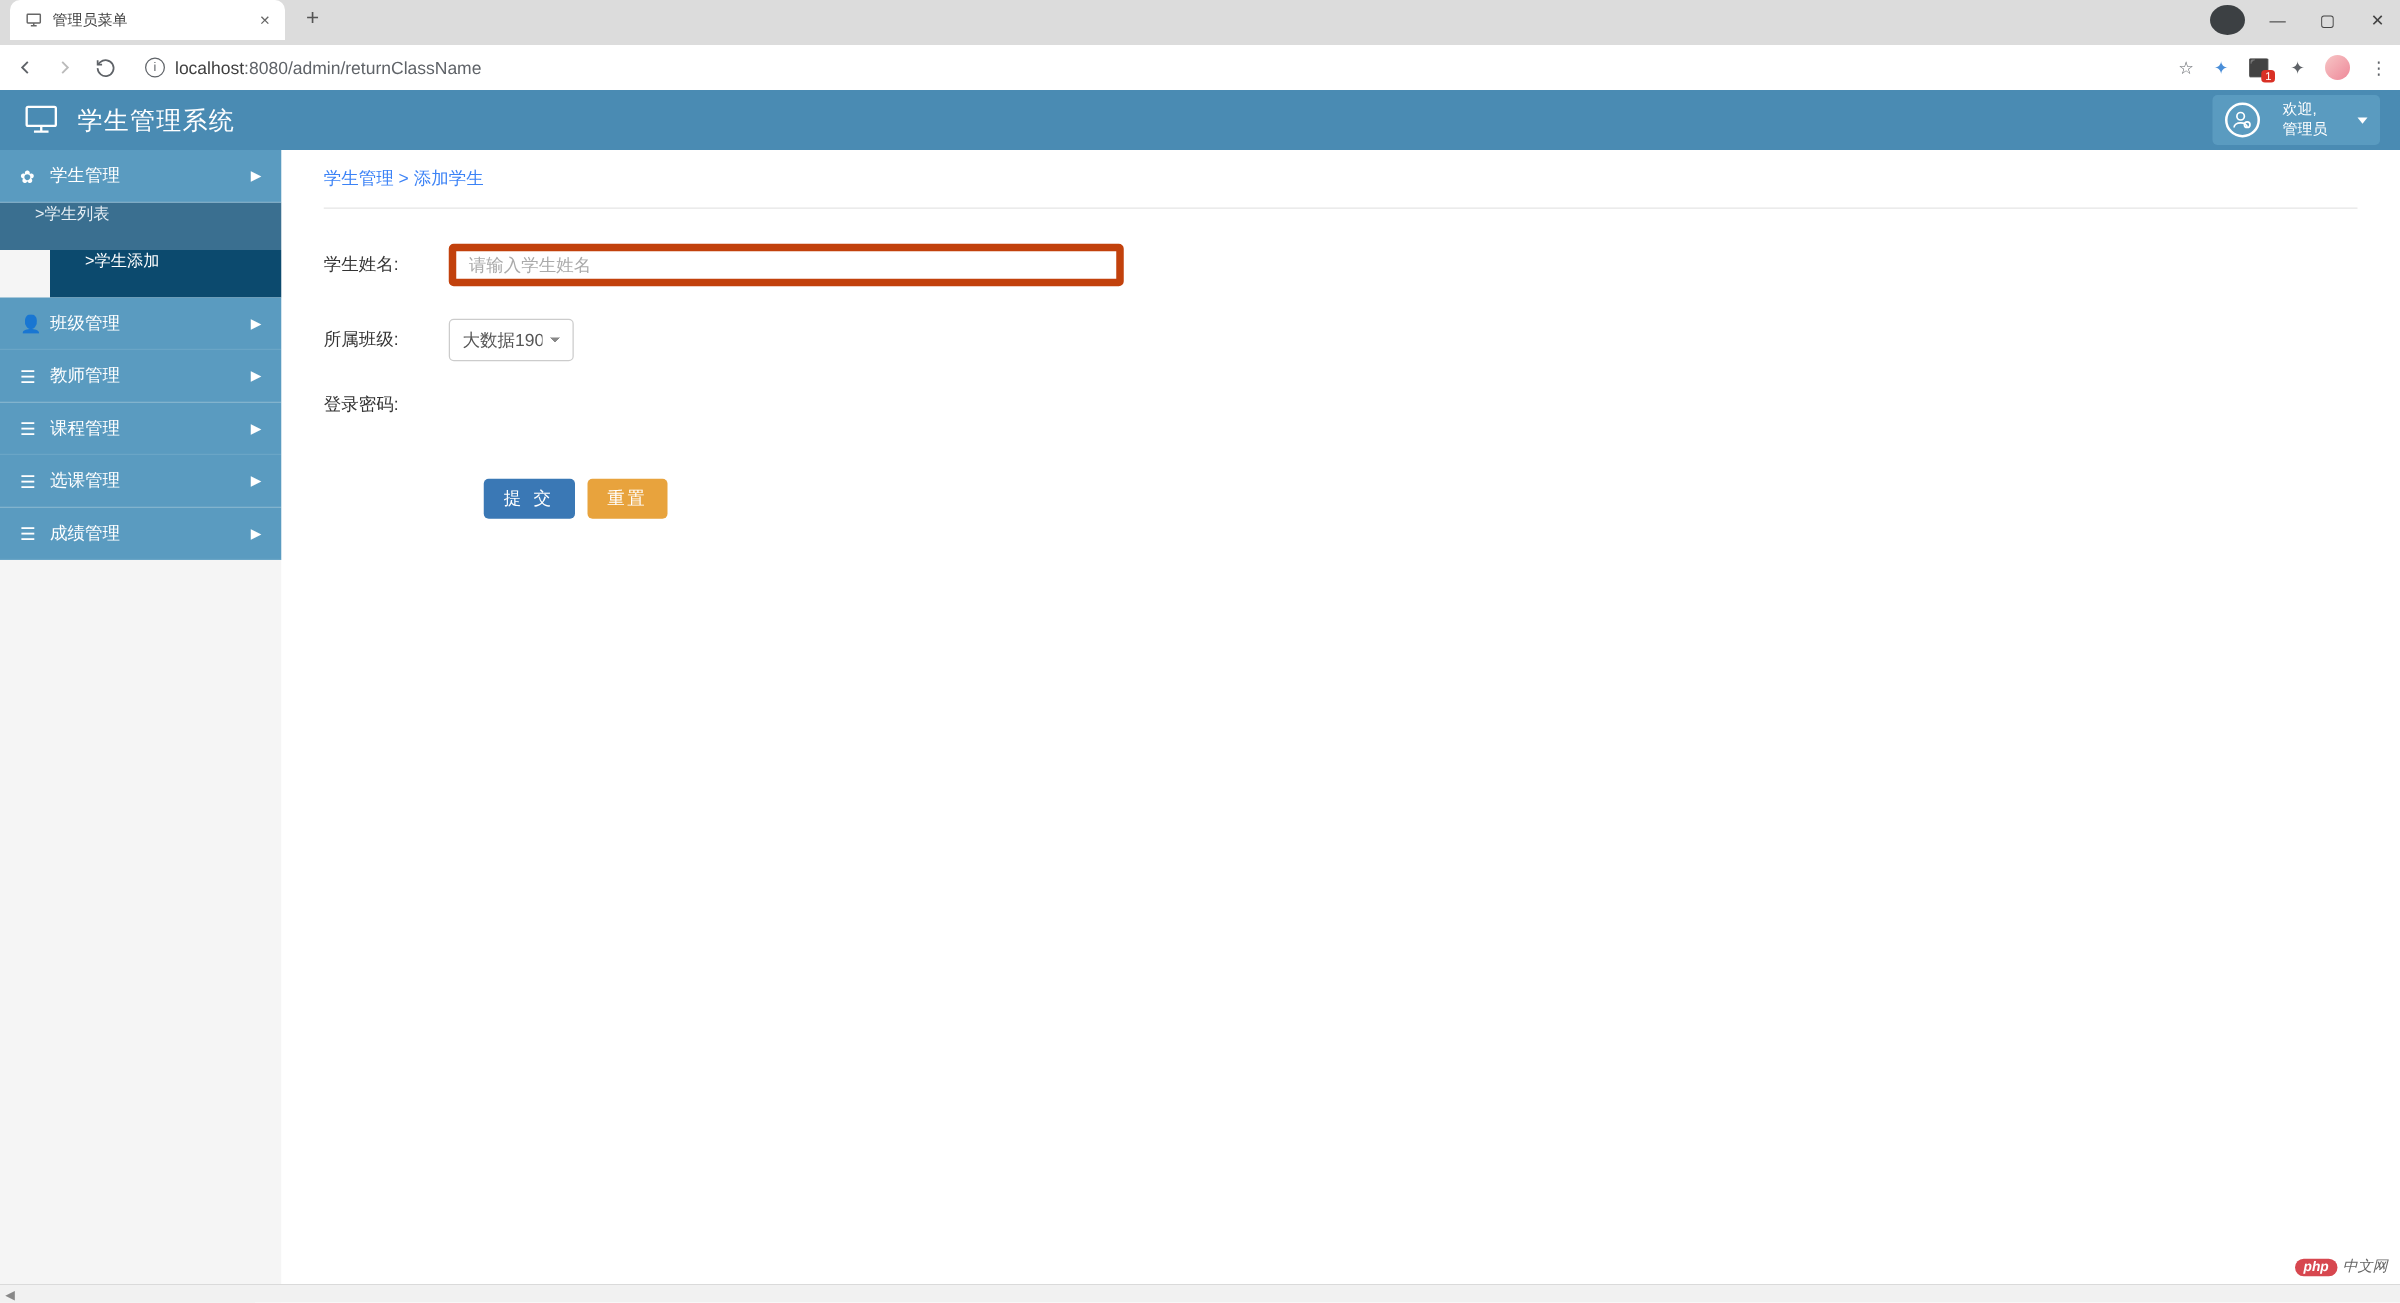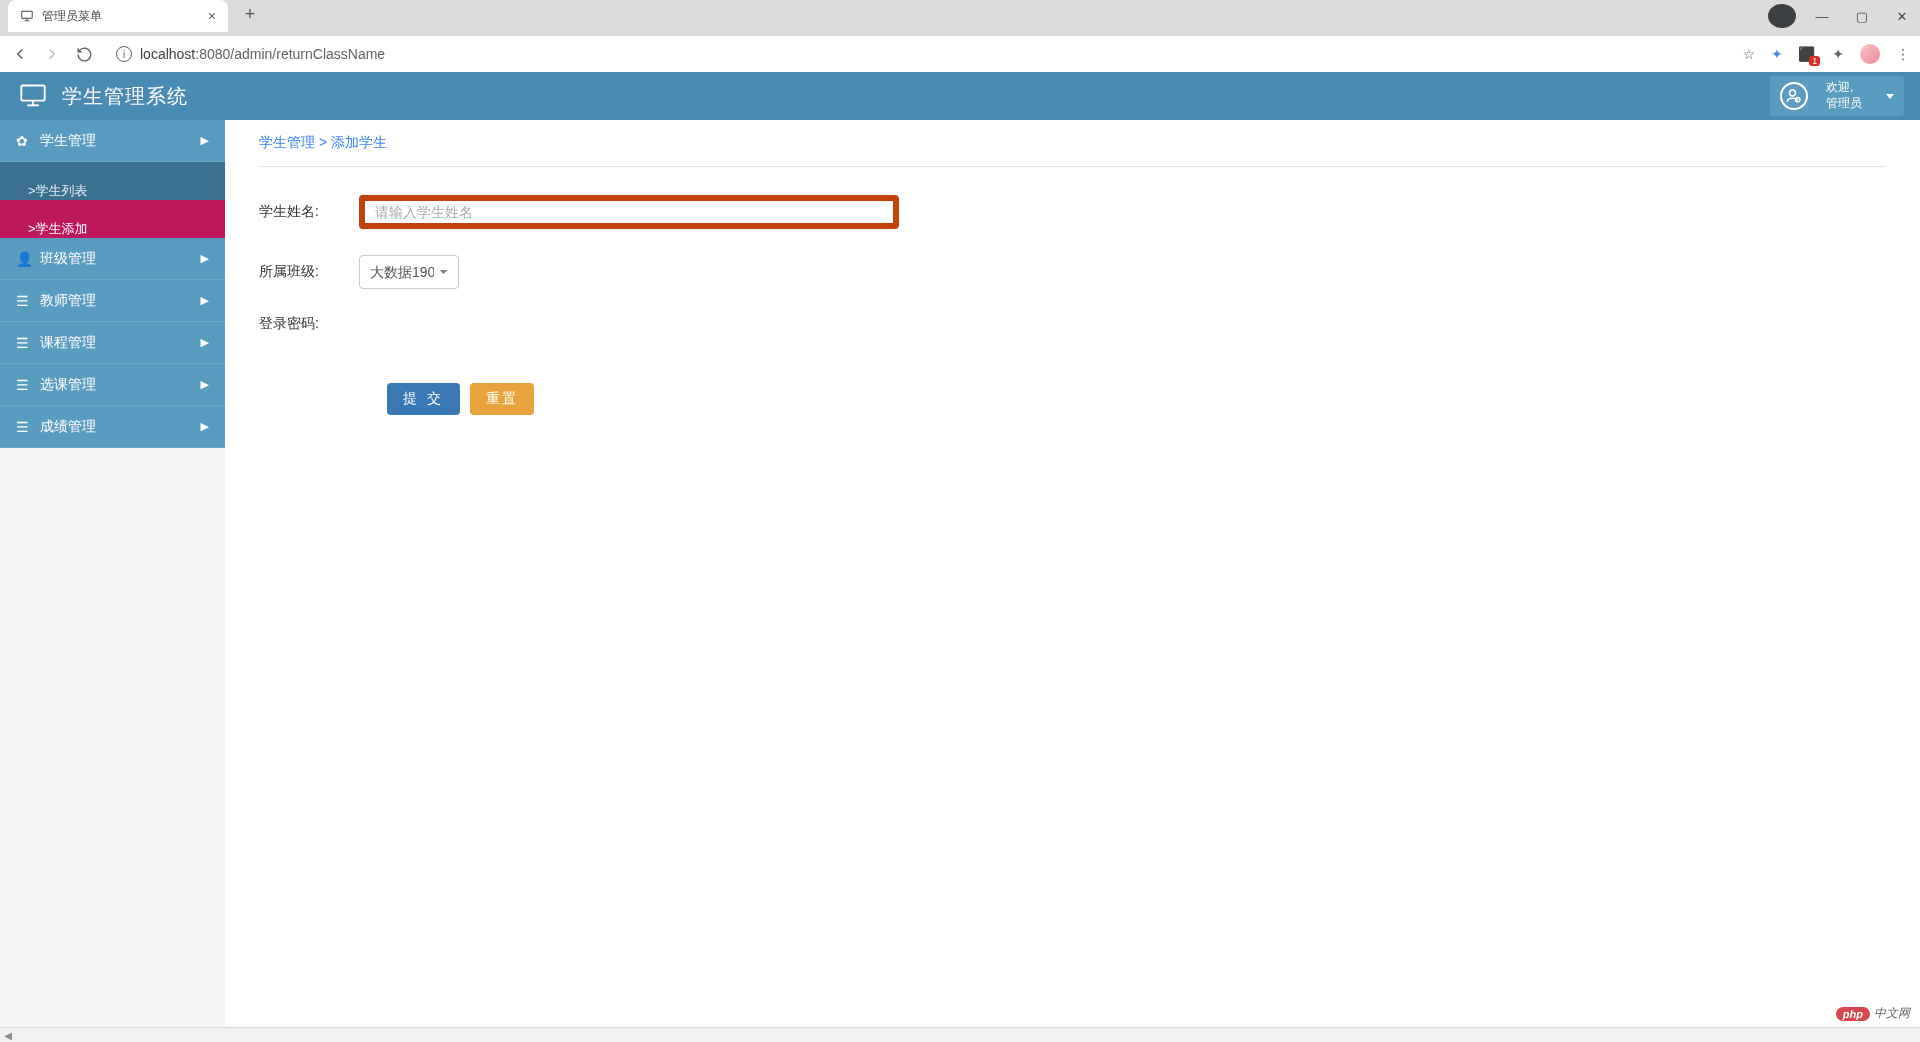--- a/index.html
+++ b/index.html
@@ -35,22 +35,22 @@
     .avatar-wrap { width:28px;height:28px;border:2px solid #fff;border-radius:50%;display:flex;align-items:center;justify-content:center;}
     .caret-down { width:0;height:0;border-left:4px solid transparent;border-right:4px solid transparent;border-top:5px solid #fff; margin-left: 6px;}
     
     
     .body-wrap { display: flex; height: calc(100vh - 120px);}
     .sidebar { width: 225px; background: #f5f5f5; }
     .nav-item { background: #5a9bc0; color: #fff; height: 42px; display: flex; align-items: center; padding: 0 16px; font-size: 14px; border-bottom: 1px solid rgba(255,255,255,0.1); cursor: pointer; position:relative;}
     .nav-item.expanded { background: #5a9bc0; }
     .nav-item .icon { width: 16px; margin-right: 8px;}
     .nav-item .arrow { margin-left: auto; font-size: 11px;}
-    .sub-item { background: #3a6f90; color: #e5eef4; height: 38px; display: flex; align-items: flex-end; padding: 0 28px; font-size: 13px; cursor:pointer;}
-    .sub-item.active { background: #be185d; color: #fff; }
+    .sub-item { background: #3a6f90; color: #e5eef4; height: 38px; display: flex; align-items: flex-start; padding: 0 28px; font-size: 13px; cursor:pointer;}
+    .sub-item.active { background: #0c4a6e; color: #fff; margin-left: 40px; }
     
     .main { flex:1; padding: 14px 34px; }
     .breadcrumb { color: #3b82f6; font-size: 14px; padding-bottom: 14px; border-bottom: 1px solid #e5e5e5; margin-bottom: 28px;}
     .form-row { display:flex; align-items: center; margin-bottom: 26px;}
     .form-label { width: 100px; text-align: left; color: #333; font-size: 14px;}
     .form-input { width: 540px; height: 34px; border: 6px solid #c2410c; border-radius: 4px; padding: 0 10px; font-size: 14px; color:#333;}
     .form-input::placeholder { color: #aaa; }
     .form-select { height: 34px; border: 1px solid #ccc; border-radius: 4px; padding: 0 24px 0 10px; font-size: 14px; color:#555; background:#fff; appearance:none; background-image: linear-gradient(45deg, transparent 50%, #888 50%), linear-gradient(135deg, #888 50%, transparent 50%); background-position: calc(100% - 14px) 14px, calc(100% - 10px) 14px; background-size: 4px 4px, 4px 4px; background-repeat: no-repeat;}
     .form-select.narrow { width: 58px;}
     .form-select.mid { width: 100px;}

